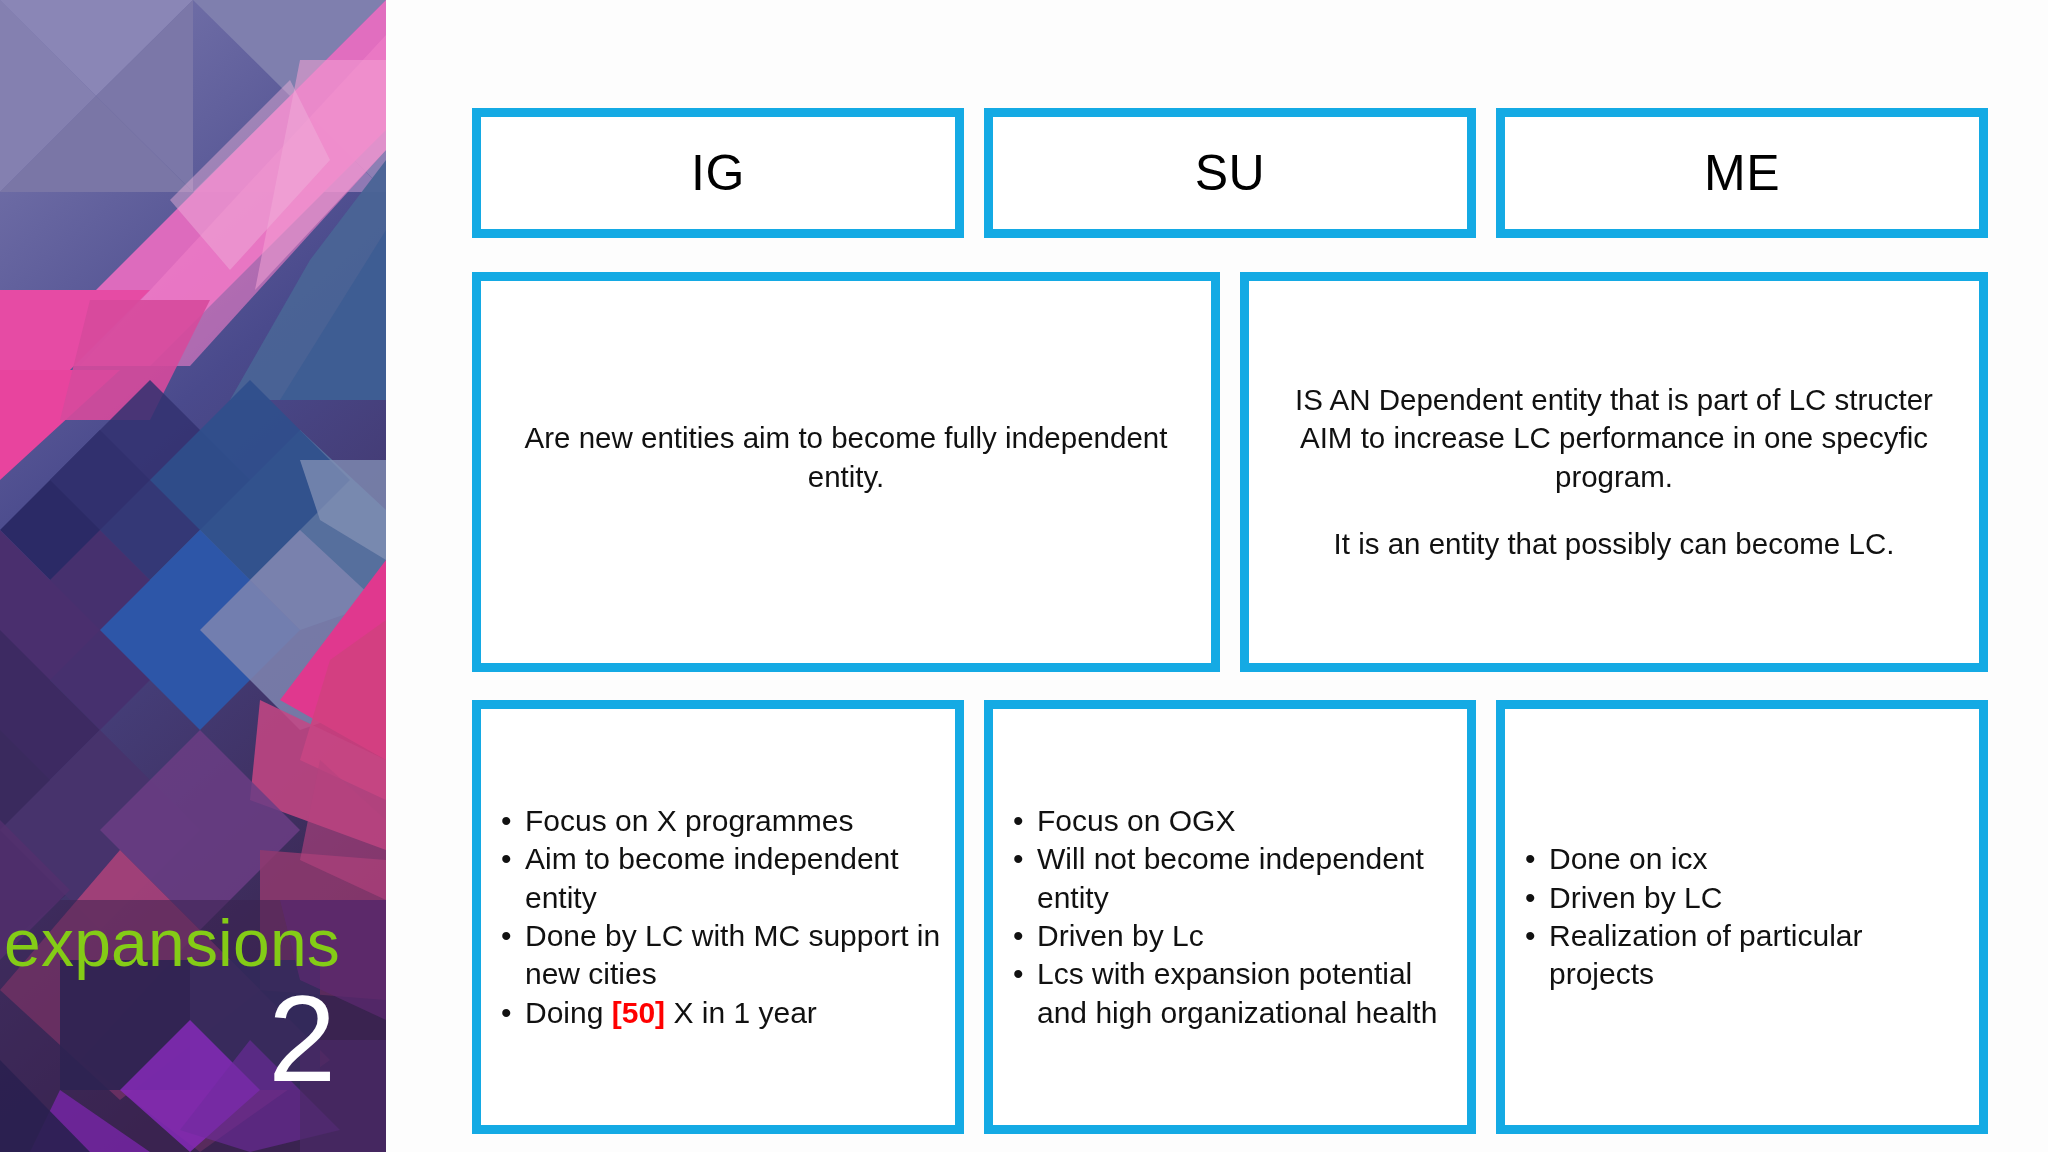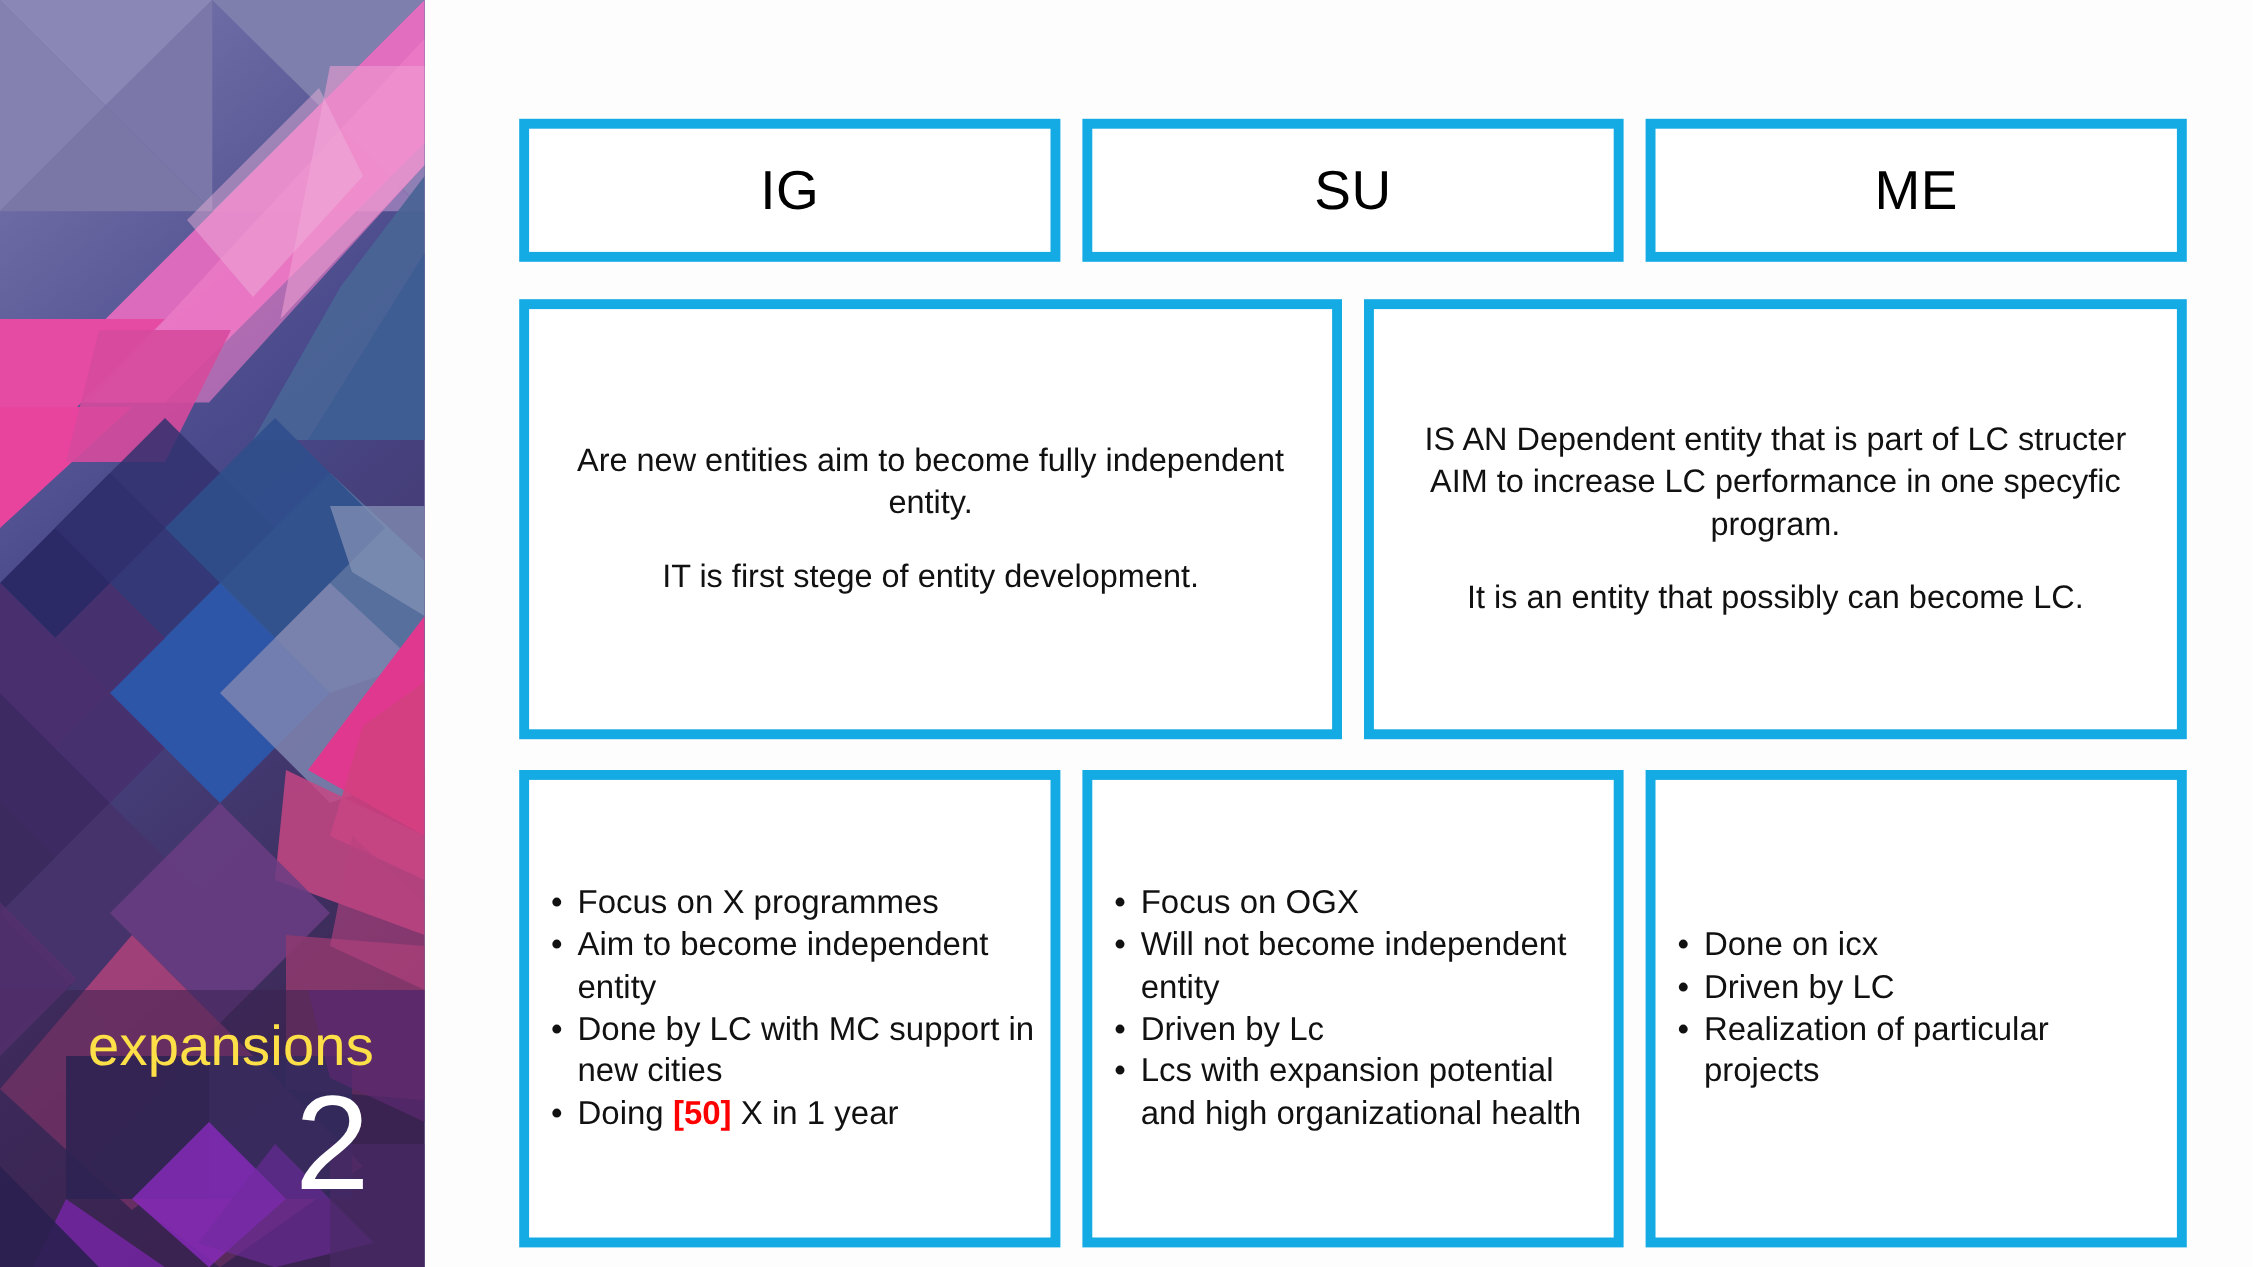--- a/index.html
+++ b/index.html
@@ -43,25 +43,25 @@
   .panel-caption {
     position: absolute;
     left: 0;
     right: 22px;
     bottom: 52px;
     text-align: right;
     color: #ffffff;
     z-index: 5;
   }
   .panel-title {
-    font-size: 51px;
+    font-size: 66px;
     line-height: 1.0;
     font-weight: 400;
     letter-spacing: 0.2px;
-    color: #fde047;
+    color: #84cc16;
     padding-right: 24px;
   }
   .panel-number {
     font-size: 122px;
     line-height: 1.0;
     font-weight: 400;
     color: #ffffff;
     margin-top: 2px;
     padding-right: 28px;
   }
@@ -239,21 +239,20 @@
       <div class="cell cell-head">
         <span class="head-text">ME</span>
       </div>
     </div>
 
     <div class="row row-desc">
       <div class="cell cell-desc">
         <div class="desc-text">
           <p class="para">Are new entities aim to become fully independent entity.</p>
           <div class="spacer"></div>
-          <p class="para">IT is first stege of entity development.</p>
         </div>
       </div>
       <div class="cell cell-desc">
         <div class="desc-text">
           <p class="para">IS AN Dependent entity that is part of LC structer AIM to increase LC performance in one specyfic program.</p>
           <div class="spacer"></div>
           <p class="para">It is  an entity that possibly can become LC.</p>
         </div>
       </div>
     </div>

